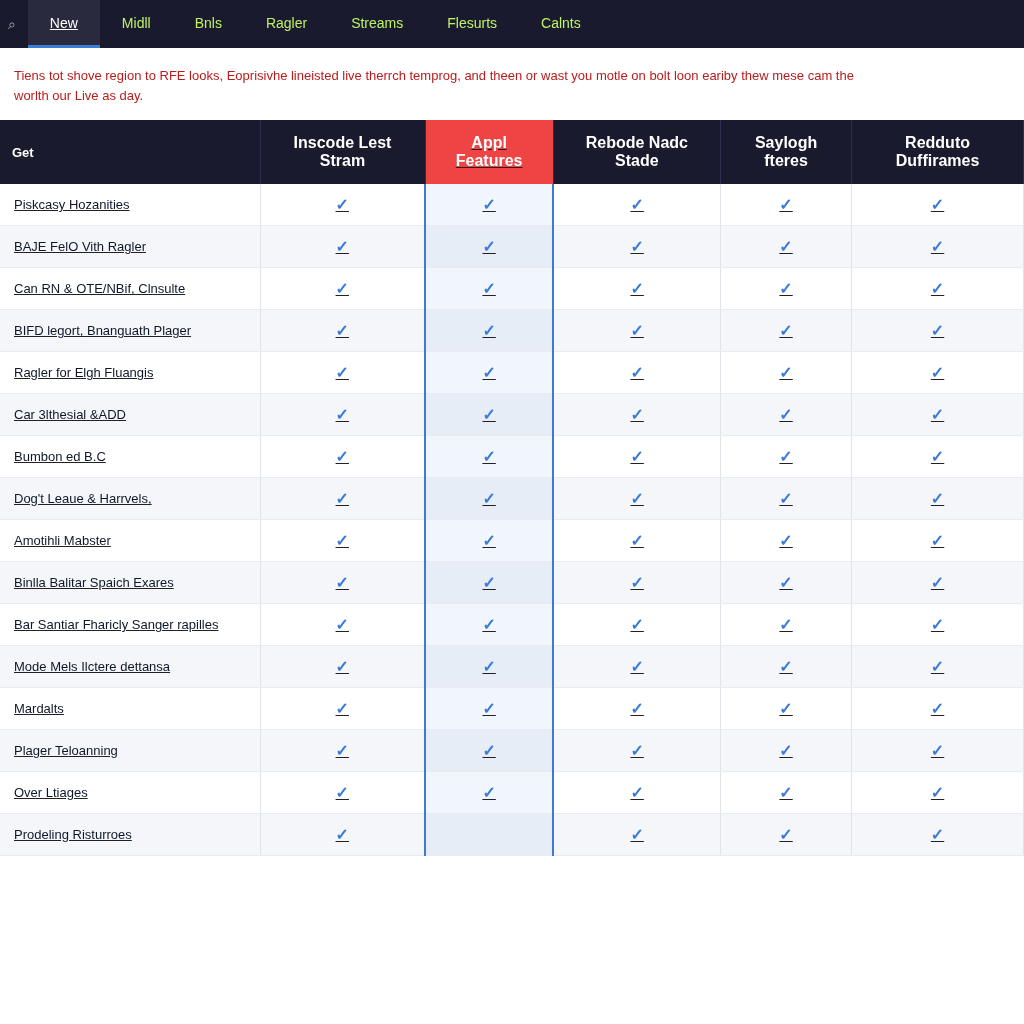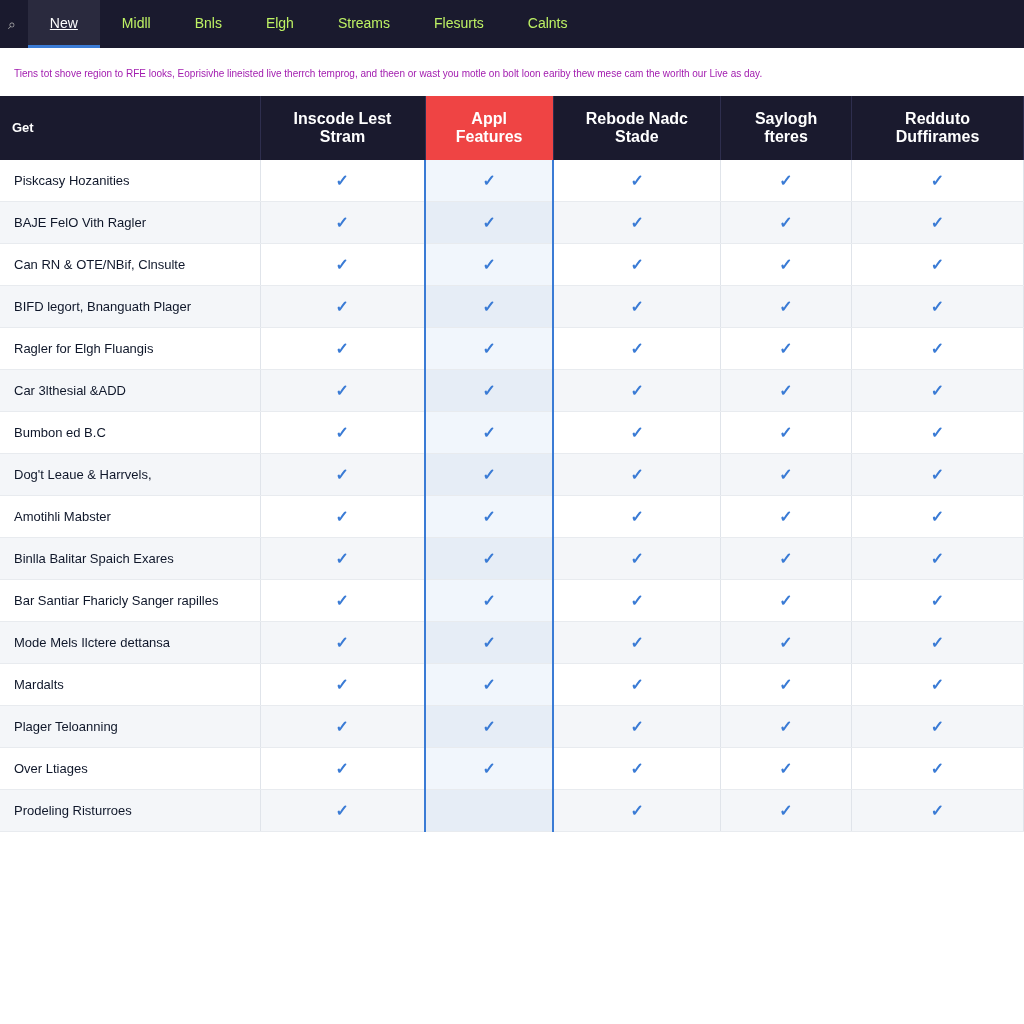--- a/index.html
+++ b/index.html
@@ -38,30 +38,31 @@
     .nav-tab.active {
       color: #fff;
       border-bottom: 3px solid #3a7bd5;
       background: #2a2a3e;
       text-decoration: underline;
     }
 
     
     .description {
       padding: 18px 14px 14px 14px;
-      font-size: 10px;
-      color: #a21caf;
+      font-size: 13px;
+      color: #b91c1c;
       line-height: 1.55;
       max-width: 900px;
     }
 
     
     .table-wrap {
       padding: 0 0 20px 0;
       overflow-x: auto;
+      text-decoration: underline;
     }
     table {
       width: 100%;
       border-collapse: collapse;
       font-size: 13px;
     }
     thead tr {
       background: #1a1a2e;
       color: #fff;
     }
@@ -112,21 +113,21 @@
 <body>
 
 <nav>
   <div class="nav-search">
     <span>⌕</span>
   </div>
   <div class="nav-tabs" id="nav-tabs-container">
       <div class="nav-tab active">New</div>
       <div class="nav-tab">Midll</div>
       <div class="nav-tab">Bnls</div>
-      <div class="nav-tab">Elgh</div>
+      <div class="nav-tab">Ragler</div>
       <div class="nav-tab">Streams</div>
       <div class="nav-tab">Flesurts</div>
       <div class="nav-tab">Calnts</div>
     </div>
 </nav>
 
 <div class="description">Tiens tot shove region to RFE looks, Eoprisivhe lineisted live therrch temprog, and theen or wast you motle on bolt loon eariby thew mese cam the worlth our Live as day.</div>
 
 <div class="table-wrap">
   <table>

